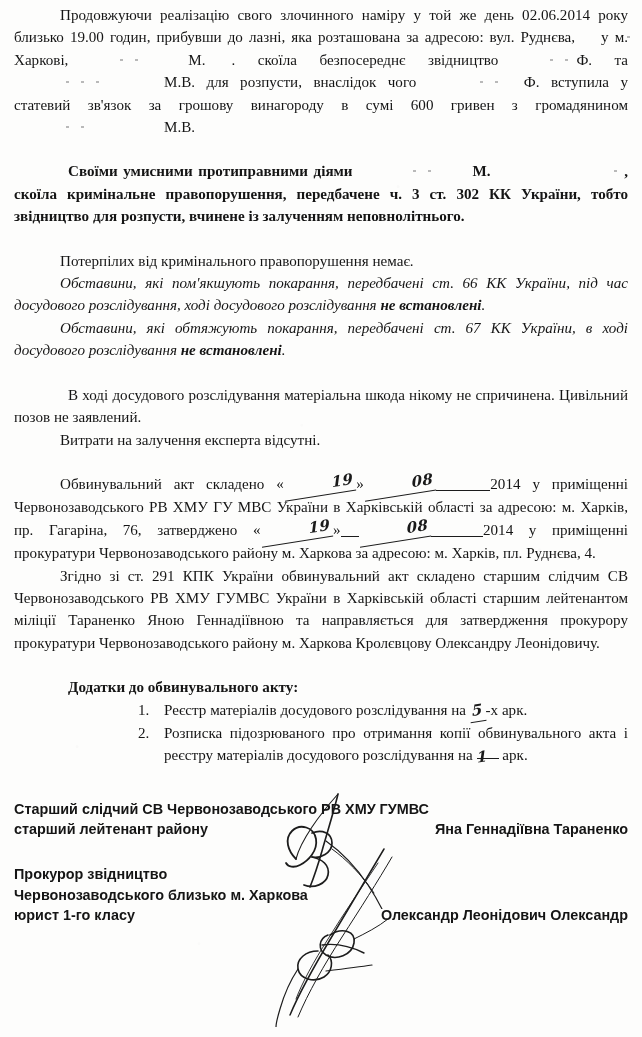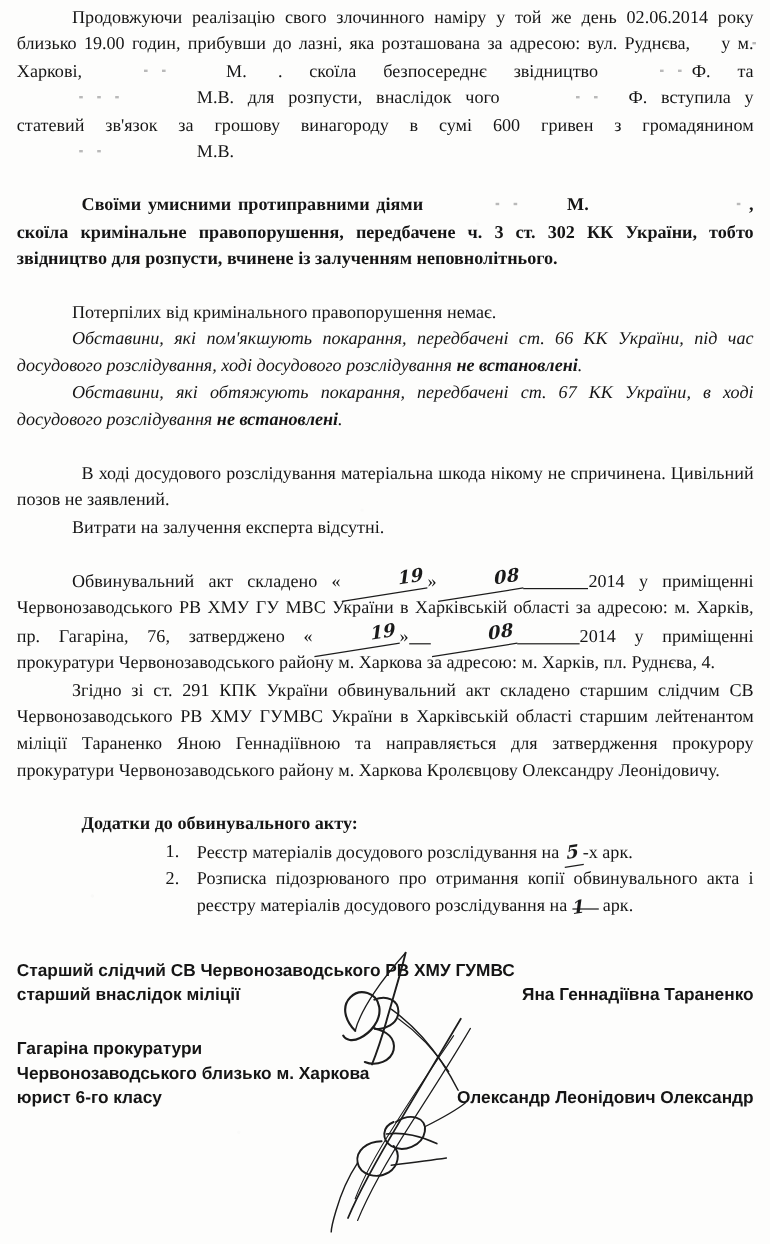--- a/index.html
+++ b/index.html
@@ -233,35 +233,35 @@
         <path d="M32 122 C 24 134, 18 148, 14 162 C 11 172, 10 178, 10 180" stroke-width="1.2"></path>
         <path d="M88 92 C 100 86, 112 80, 122 72" stroke-width="1.0"></path>
       </g>
     </svg>
 
     <div>
       <div class="sigrow">
         <span class="role">Старший слідчий СВ Червонозаводського РВ ХМУ ГУМВС</span>
       </div>
       <div class="sigrow">
-        <span class="role">старший внаслідок міліції</span>
+        <span class="role">старший лейтенант району</span>
         <span class="who">Яна Геннадіївна Тараненко</span>
       </div>
     </div>
 
     <div style="height:24px"></div>
 
     <div>
       <div class="sigrow">
-        <span class="role">Гагаріна прокуратури</span>
+        <span class="role">Прокурор звідництво</span>
       </div>
       <div class="sigrow">
         <span class="role">Червонозаводського близько м. Харкова</span>
       </div>
       <div class="sigrow">
-        <span class="role">юрист 6-го класу</span>
+        <span class="role">юрист 1-го класу</span>
         <span class="who">Олександр Леонідович  Олександр</span>
       </div>
     </div>
 
   </div>
 
 </div>
 
 </body></html>

